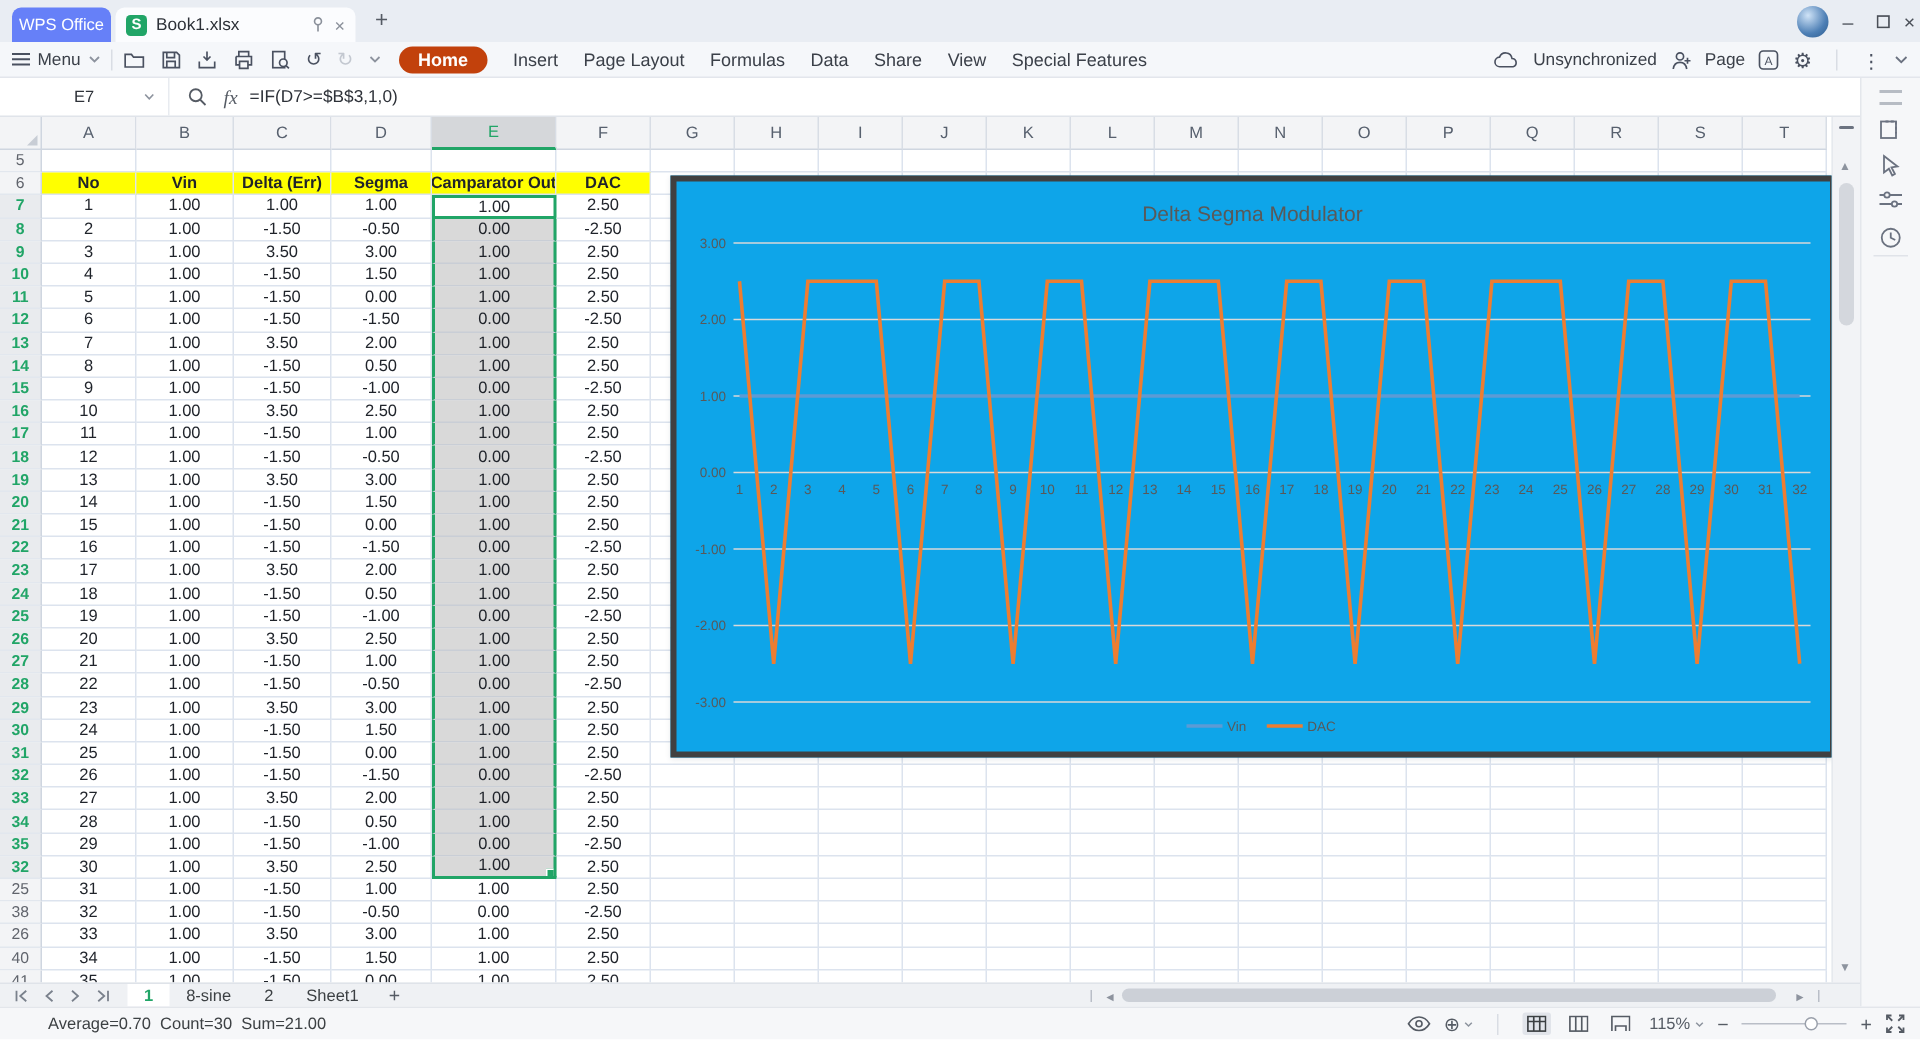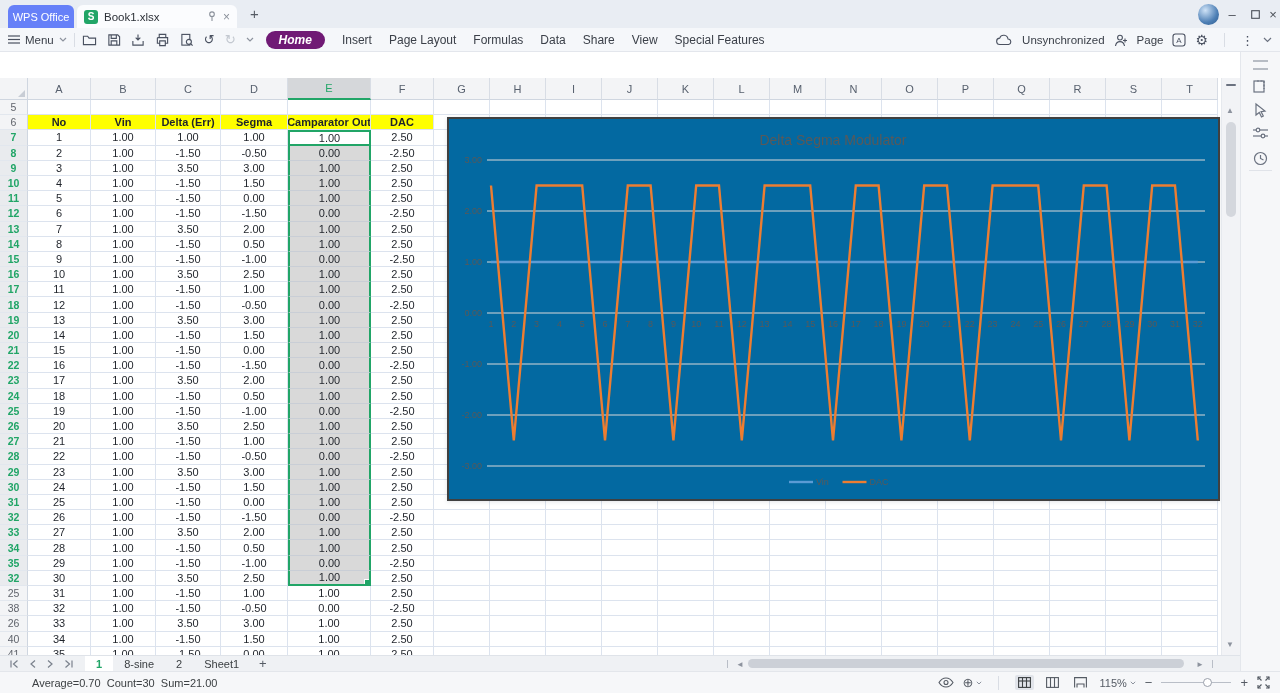--- a/index.html
+++ b/index.html
@@ -18,21 +18,21 @@
   .winctl{position:absolute;top:0;height:28px;display:flex;align-items:center;justify-content:center;width:22px;color:#4a4f57;font-size:13px;}
   
   .toolbar{position:absolute;top:28px;left:0;width:1280px;height:24px;background:#f5f7fa;border-bottom:1px solid #e3e6ec;display:flex;align-items:center;padding-left:8px;box-sizing:border-box;}
   .menu-btn{display:flex;align-items:center;gap:5px;font-size:11.5px;color:#3b4049;}
   .vdiv{width:1px;height:14px;background:#d9dde4;margin:0 7px;}
   .qicons{display:flex;gap:10px;align-items:center;color:#4a5160;}
   .glyph{font-size:13px;line-height:13px;color:#4a5160;}
   .glyph.dim{color:#c3c8d0;}
   #ribbon-tabs{display:flex;gap:17px;align-items:center;margin-left:12px;}
   .rtab{font-size:12px;color:#3b4049;cursor:default;}
-  .rtab.active{background:#701a75;color:#fff;border-radius:10px;padding:2px 13px;font-weight:bold;font-style:italic;}
+  .rtab.active{background:#c2410c;color:#fff;border-radius:10px;padding:2px 13px;font-weight:bold;}
   .tb-right{position:absolute;right:8px;top:0;height:24px;display:flex;align-items:center;gap:9px;font-size:11.5px;color:#3b4049;}
   
   .formulabar{position:absolute;top:52px;left:0;width:1280px;height:26px;background:#fff;border-bottom:1px solid #e0e4ea;display:flex;align-items:center;box-sizing:border-box;}
   .namebox{width:112px;height:100%;display:flex;align-items:center;justify-content:center;font-size:11px;color:#2d3138;border-right:1px solid #e8ebf0;position:relative;flex:none;}
   .namebox .nb-arrow{position:absolute;right:9px;top:10px;}
   .fxgroup{display:flex;align-items:center;gap:11px;padding-left:12px;}
   .fx{font-style:italic;font-family:"Liberation Serif","DejaVu Serif",serif;font-size:13px;color:#555b64;}
   .formula{font-size:11.5px;color:#2d3138;margin-left:8px;}
   
   .gridwrap{position:absolute;top:78px;left:0;width:1221px;height:577px;overflow:hidden;background:#fff;}
@@ -44,21 +44,21 @@
   .grow{display:flex;height:15.2px;}
   .rowhdr{width:28px;background:#f3f4f6;border-right:1px solid #cfd6e0;border-bottom:1px solid #e2e7ee;font-size:10.5px;color:#60646c;display:flex;align-items:center;justify-content:center;box-sizing:border-box;flex:none;}
   .rowhdr.selr{color:#21a567;background:#e9ebee;font-weight:bold;}
   .cell{border-right:1px solid #dce3ee;border-bottom:1px solid #dce3ee;font-size:11px;color:#1f232a;display:flex;align-items:center;justify-content:center;box-sizing:border-box;position:relative;flex:none;white-space:nowrap;overflow:hidden;}
   .cell.yellow{background:#ffff00;font-weight:bold;}
   .cell.selcell{background:#d9d9d9;border-left:2px solid #21a567;border-right:2px solid #21a567;border-bottom:1px solid #c9ced6;}
   .cell.selactive{background:#fff;border:2px solid #21a567;}
   .cell.sellast{border-bottom:2px solid #21a567;}
   .cell.sellast::after{content:"";position:absolute;right:-2px;bottom:-2px;width:5px;height:5px;background:#21a567;border:1px solid #fff;z-index:3;}
   
-  .chartbox{position:absolute;left:447px;top:39px;width:769px;height:380px;background:#0369a1;border:2px solid #404040;box-shadow:0 1px 4px rgba(60,70,90,.14);z-index:5;}
+  .chartbox{position:absolute;left:447px;top:39px;width:769px;height:380px;background:#0ea5e9;border:4px solid #404040;box-shadow:0 1px 4px rgba(60,70,90,.14);z-index:5;}
   
   .vscroll{position:absolute;left:1221px;top:78px;width:19px;height:577px;background:#f2f3f6;border-left:1px solid #e6e9ee;box-sizing:border-box;}
   .vs-collapse{position:absolute;left:4px;top:6px;width:10px;height:2px;background:#6b7280;border-radius:1px;}
   .vs-up{position:absolute;left:4px;top:28px;font-size:8px;color:#8d939e;}
   .vthumb{position:absolute;left:4px;top:44px;width:10px;height:95px;background:#d4d7dd;border-radius:5px;}
   .vs-down{position:absolute;left:4px;bottom:6px;font-size:8px;color:#8d939e;}
   
   .sidebar{position:absolute;left:1240px;top:52px;width:40px;height:619px;background:#f6f7f9;border-left:1px solid #e4e7ec;box-sizing:border-box;}
   .sb-handle{position:absolute;left:12px;top:8px;width:15px;height:6px;border-top:2px solid #b7bcc4;border-bottom:2px solid #b7bcc4;}
   .sb-ic{position:absolute;left:11px;color:#6b7280;}
@@ -179,20 +179,36 @@
         </svg>
       <span class="glyph" style="font-size:14px">⚙</span>
       <div class="vdiv"></div>
       <span class="glyph">⋮</span>
       <svg class="ic" width="9" height="6" viewBox="0 0 9 6">
           <polyline points="1,1 4.5,4.5 8,1" fill="none" stroke="#6b7280" stroke-width="1.2"></polyline>
         </svg>
     </div>
   </div>
 
+  <div class="formulabar">
+    <div class="namebox">
+      <span>E7</span>
+      <svg class="ic nb-arrow" width="7" height="5" viewBox="0 0 7 5">
+          <polyline points="0.8,1 3.5,3.8 6.2,1" fill="none" stroke="#8d939e" stroke-width="1.1"></polyline>
+        </svg>
+    </div>
+    <div class="fxgroup">
+      <svg class="ic" width="13" height="13" viewBox="0 0 13 13">
+          <circle cx="5.5" cy="5.5" r="4" fill="none" stroke="#555b64" stroke-width="1.2"></circle>
+          <line x1="8.5" y1="8.5" x2="12" y2="12" stroke="#555b64" stroke-width="1.2"></line>
+        </svg>
+      <span class="fx">fx</span>
+    </div>
+    <span class="formula">=IF(D7&gt;=$B$3,1,0)</span>
+  </div>
 
   <div class="gridwrap">
     <div id="colheaders">
         <div class="corner"></div>
         <div class="colhdr" style="width: 63px;">A</div>
         <div class="colhdr" style="width: 65px;">B</div>
         <div class="colhdr" style="width: 65px;">C</div>
         <div class="colhdr" style="width: 67px;">D</div>
         <div class="colhdr selc" style="width: 83px;">E</div>
         <div class="colhdr" style="width: 63px;">F</div>

